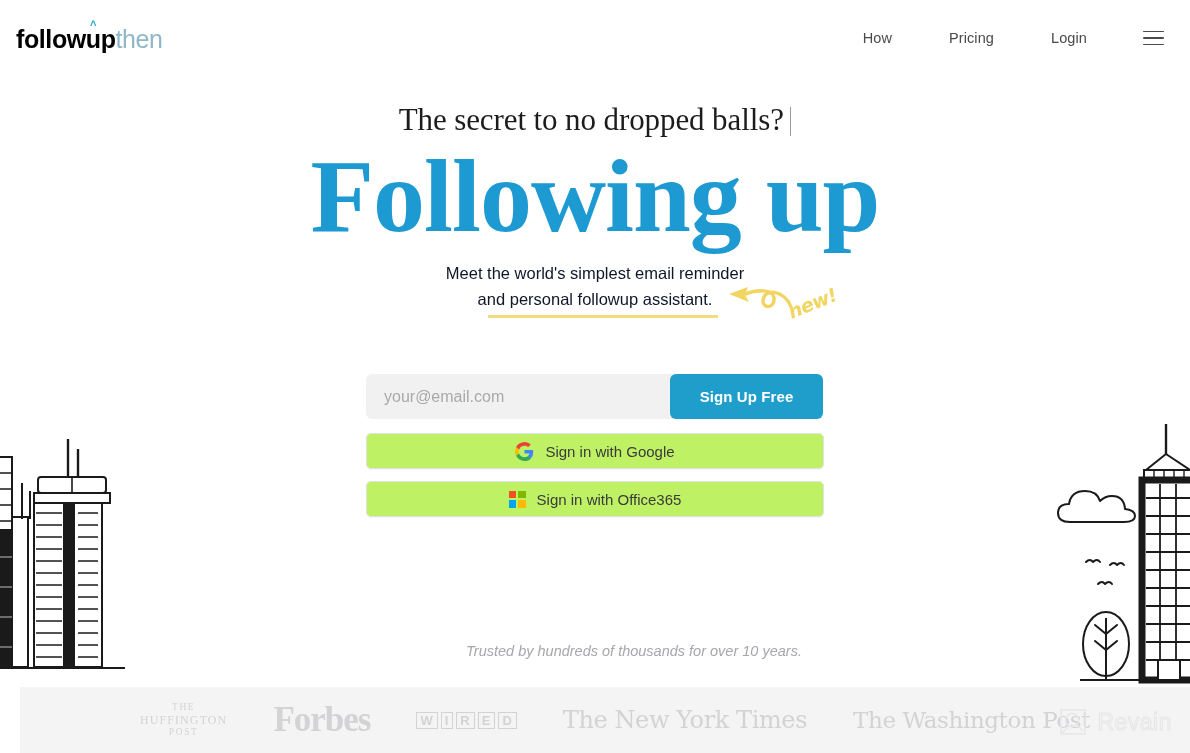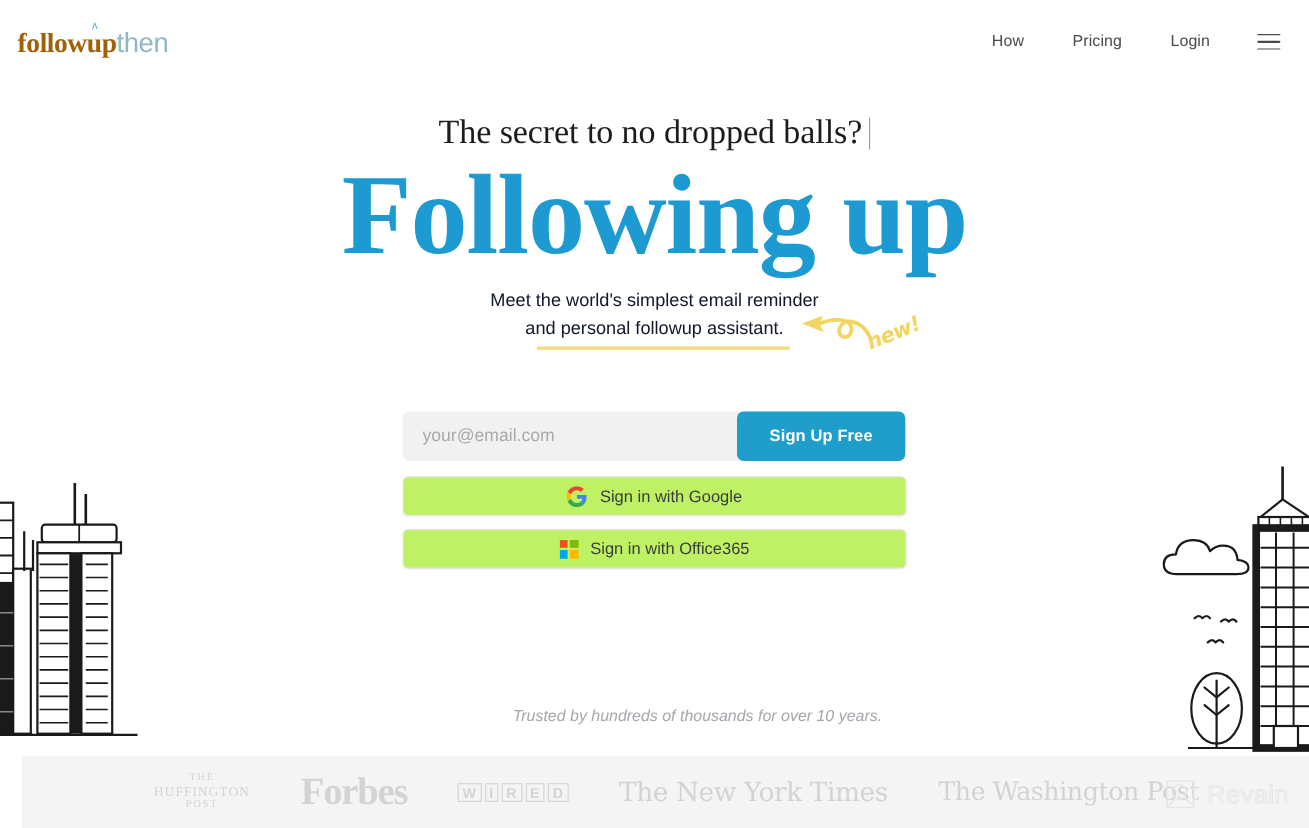--- a/index.html
+++ b/index.html
@@ -40,22 +40,21 @@
 
   .logo {
     font-size: 25px;
     letter-spacing: -0.4px;
     white-space: nowrap;
     line-height: 1;
     padding-top: 2px;
   }
   .logo .lg-follow {
     font-weight: bold;
-    color: #a16207;
-    font-family: Liberation Serif, serif;
+    color: #000000;
   }
   .logo .lg-then {
     font-weight: normal;
     color: #8fb7c6;
   }
   .logo .lg-u {
     position: relative;
     display: inline-block;
   }
   .logo .lg-u::after {
@@ -65,21 +64,21 @@
     top: -9px;
     transform: translateX(-50%) scaleX(0.85);
     font-size: 13px;
     font-weight: bold;
     color: #2ba4cf;
   }
 
   .nav {
     display: flex;
     align-items: center;
-    gap: 0px;
+    gap: 13px;
   }
   .nav-link {
     font-size: 14.5px;
     color: #4a4a4a;
     text-decoration: none;
     padding: 6px 22px;
     white-space: nowrap;
     letter-spacing: 0.1px;
   }
   .hamburger {

